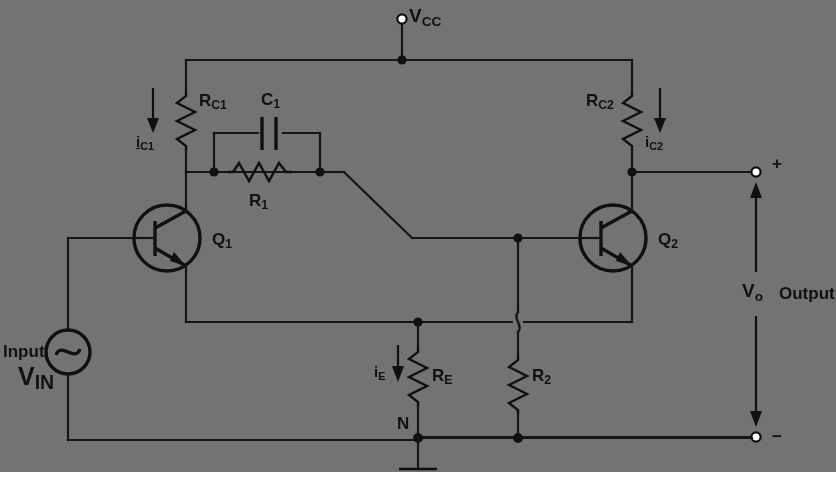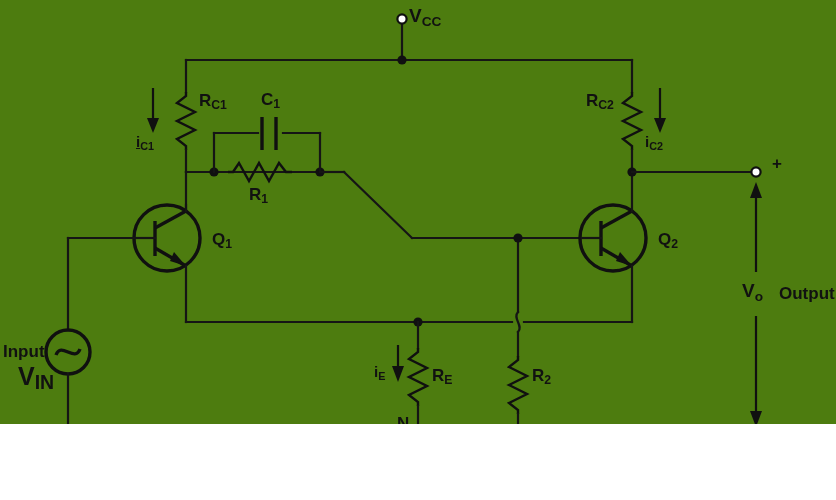--- a/index.html
+++ b/index.html
@@ -7,22 +7,22 @@
     margin: 0;
     padding: 0;
     background: #ffffff;
   }
   body {
     font-family: "Liberation Sans", sans-serif;
   }
   #page {
     position: relative;
     width: 836px;
-    height: 424px;
-    background: #4d7c0f;
+    height: 472px;
+    background: #737373;
     overflow: hidden;
   }
   #schematic {
     position: absolute;
     left: 0;
     top: 0;
     width: 836px;
     height: 500px;
   }
   .wire {
@@ -261,21 +261,21 @@
   </svg>
 
   <div class="lbl big" style="left:409px; top:6px;"><span>V</span><span class="sub">CC</span></div>
 
   <div class="lbl med" style="left:199px; top:92px;"><span>R</span><span class="sub">C1</span></div>
 
   <div class="lbl med" style="left:586px; top:92px;"><span>R</span><span class="sub">C2</span></div>
 
   <div class="lbl med" style="left:261px; top:91px;"><span>C</span><span class="sub">1</span></div>
 
-  <div class="lbl med" style="left:249px; top:186px;"><span>R</span><span class="sub">1</span></div>
+  <div class="lbl med" style="left:249px; top:192px;"><span>R</span><span class="sub">1</span></div>
 
   <div class="lbl med" style="left:532px; top:367px;"><span>R</span><span class="sub">2</span></div>
 
   <div class="lbl med" style="left:432px; top:367px;"><span>R</span><span class="sub">E</span></div>
 
   <div class="lbl med" style="left:212px; top:231px;"><span>Q</span><span class="sub">1</span></div>
 
   <div class="lbl med" style="left:658px; top:231px;"><span>Q</span><span class="sub">2</span></div>
 
   <div class="lbl sm" style="left:136px; top:134px;text-decoration:underline;"><span>i</span><span class="sub">C1</span></div>

